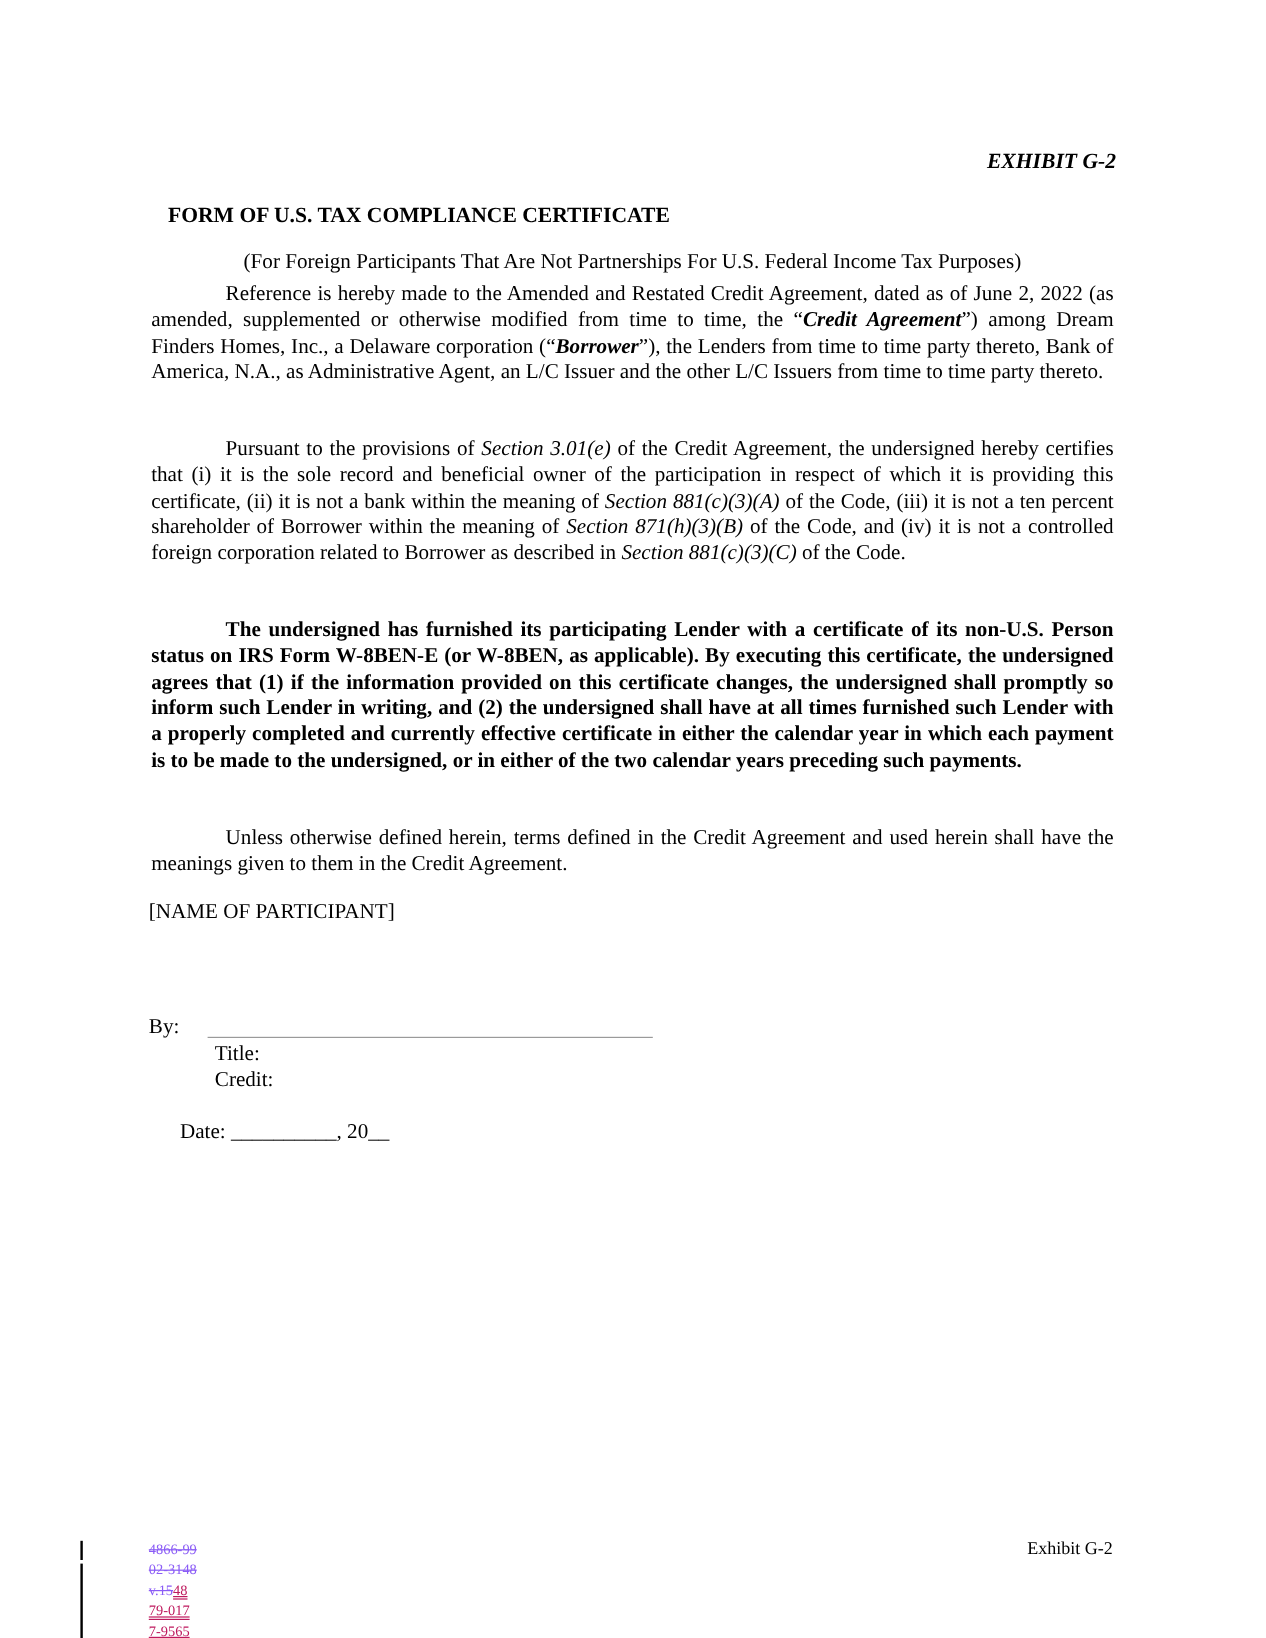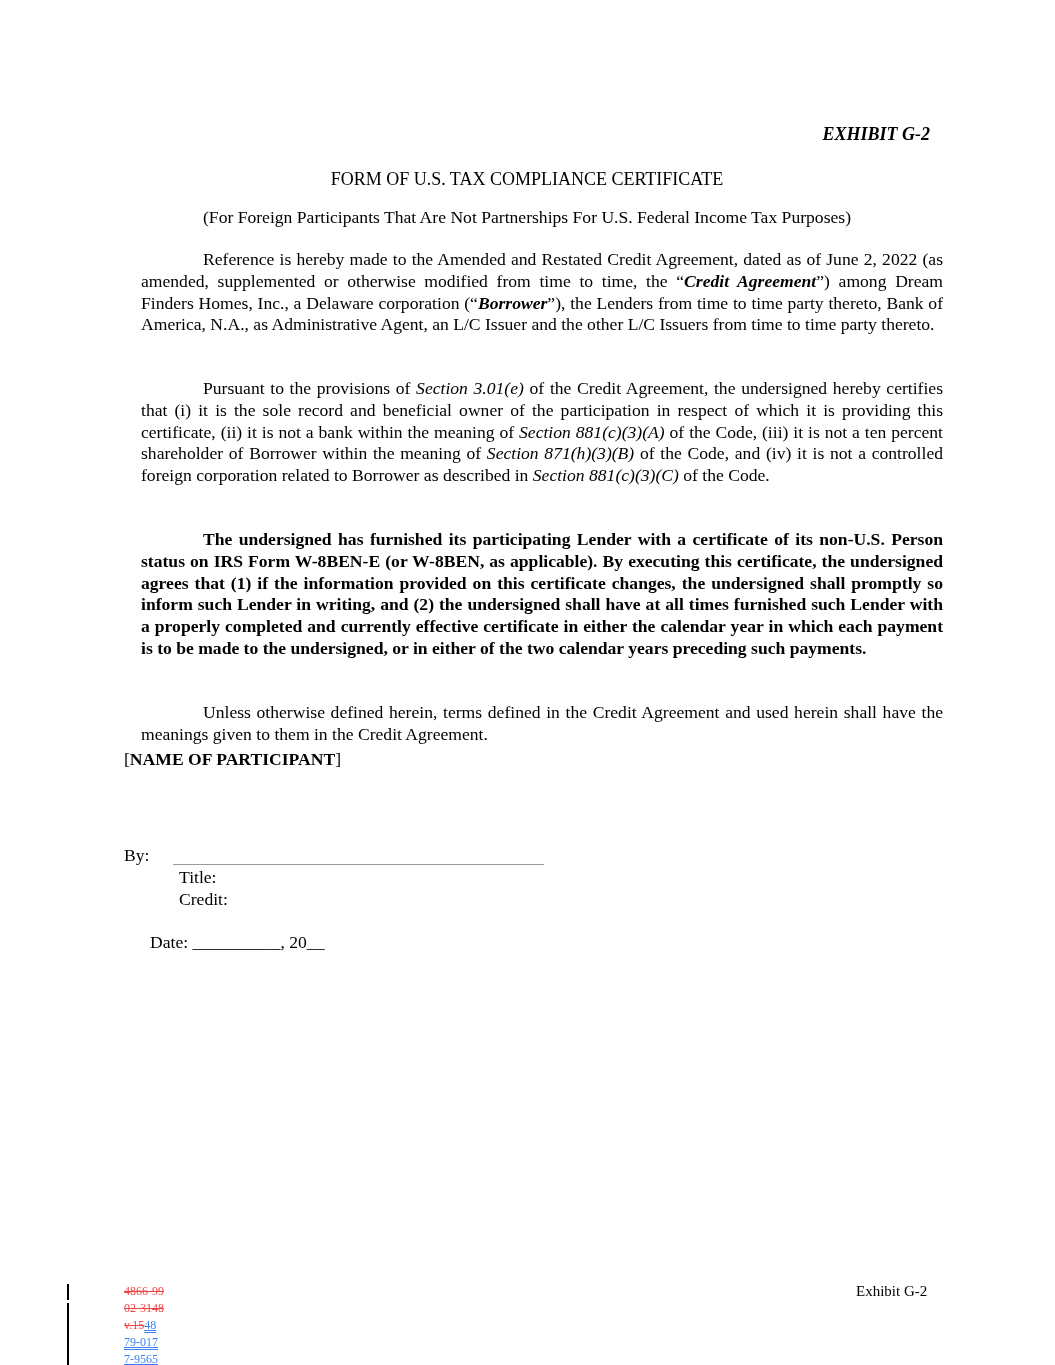--- a/index.html
+++ b/index.html
@@ -6,50 +6,50 @@
   body {
     width: 1055px; height: 1365px; position: relative; overflow: hidden;
     font-family: "Liberation Serif", serif; color: #000; font-size: 17.6px;
   }
   .page { position: absolute; left: 124px; top: 0; width: 802px; }
   .exhibit-head {
     position: absolute; right: -4px; top: 124px;
     font-weight: bold; font-style: italic; font-size: 18px;
   }
   .title {
-    position: absolute; left: 0; width: 806px; top: 168px; text-align: center;
-    font-weight: normal; font-size: 18px; line-height: 22px;
+    position: absolute; left: 16px; width: 806px; top: 168px; 
+    font-weight: bold; font-size: 18px; line-height: 22px;
   }
   .subtitle {
     position: absolute; left: 0; width: 806px; top: 206px; text-align: center;
     line-height: 22px;
   }
   .para {
     position: absolute; left: 0; width: 802px; text-align: justify;
-    line-height: 21.75px; margin: 17px; text-indent: 62px;
+    line-height: 21.75px; margin: 2px; text-indent: 62px;
   }
   .p1 { top: 232px; }
   .p2 { top: 361px; }
   .p3 { top: 512px; font-weight: bold; }
   .p4 { top: 685px; }
   .bi { font-weight: bold; font-style: italic; }
   .it { font-style: italic; }
   .name-part { position: absolute; left: 0; top: 748px; line-height: 22px; }
-  .name-part b { font-weight: bold; }
+  .name-part b { font-weight: normal; }
   .by { position: absolute; left: 0; top: 844px; line-height: 22px; }
   .sigline { position: absolute; left: 49px; top: 864px; width: 371px; height: 0; border-top: 1px solid #9a9a9a; }
   .name-lbl { position: absolute; left: 55px; top: 866px; line-height: 22px; }
   .title-lbl { position: absolute; left: 55px; top: 888px; line-height: 22px; }
   .date { position: absolute; left: 0; top: 931px; line-height: 22px; margin-left: 26px; }
   .footer-exhibit { position: absolute; left: 856px; top: 1283px; font-size: 15px; }
   .change-bar { position: absolute; left: 67px; width: 2px; background: #000; }
   .docid { position: absolute; left: 124px; top: 1283px; font-size: 12px; line-height: 17px; }
   .docid div { white-space: nowrap; }
-  .del { color: #ef4444; text-decoration: line-through; }
-  .ins { color: #3b82f6; text-decoration: underline; text-decoration-style: double; }
+  .del { color: #8b5cf6; text-decoration: line-through; }
+  .ins { color: #be185d; text-decoration: underline; text-decoration-style: double; }
 </style>
 </head>
 <body>
 
 <div class="page">
   <div class="exhibit-head">EXHIBIT G-2</div>
   <div class="title">FORM OF U.S. TAX COMPLIANCE CERTIFICATE</div>
   <div class="subtitle">(For Foreign Participants That Are Not Partnerships For U.S. Federal Income Tax Purposes)</div>
 
   <p class="para p1"><span>Reference is hereby made to the Amended and Restated Credit Agreement, dated as of June 2, 2022  (as amended, supplemented or otherwise modified from time to time, the “</span><span class="bi">Credit Agreement</span><span>”) among Dream Finders Homes, Inc., a Delaware corporation (“</span><span class="bi">Borrower</span><span>”), the Lenders from time to time party thereto, Bank of America, N.A., as Administrative Agent, an L/C Issuer and the other L/C Issuers from time to time party thereto.</span></p>

